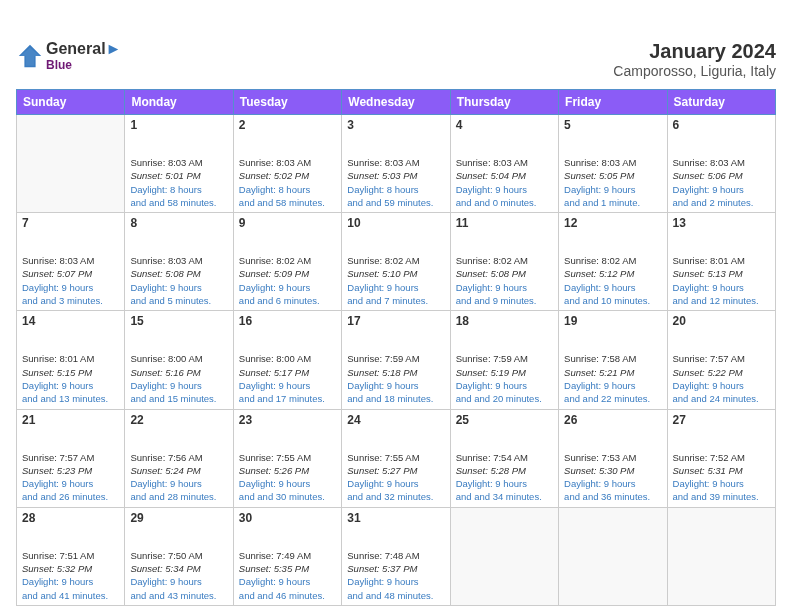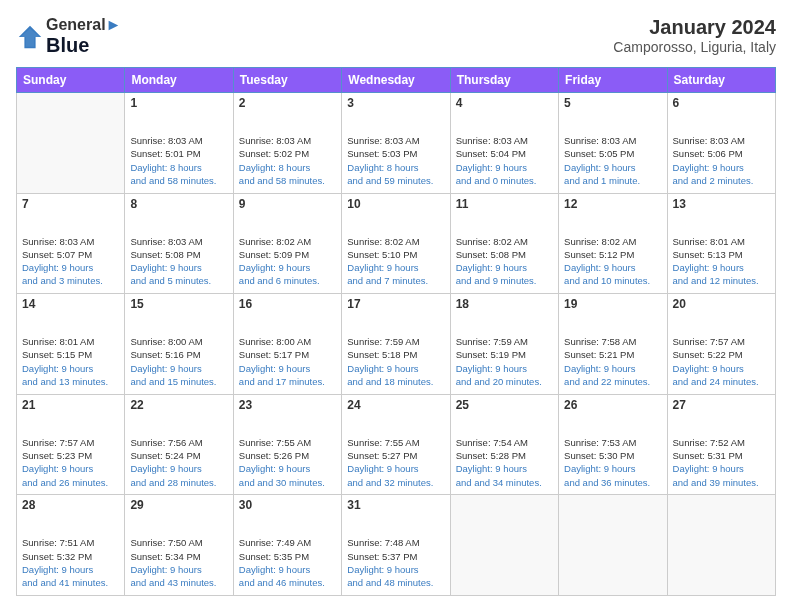--- a/index.html
+++ b/index.html
@@ -16,20 +16,21 @@
       height: 612px;
       padding: 16px;
       display: flex;
       flex-direction: column;
     }
     .header {
       display: flex;
       justify-content: space-between;
       align-items: flex-start;
       margin-bottom: 10px;
+      margin-top: 24px;
     }
     .logo {
       display: flex;
       align-items: center;
     }
     .logo-icon {
       width: 28px;
       height: 28px;
       margin-right: 2px;
     }
@@ -74,36 +75,36 @@
       font-size: 12px;
       color: #333;
       margin-bottom: 2px;
     }
     .day-info {
       font-size: 9.5px;
       color: #333;
       line-height: 1.4;
     }
     .day-info .sunrise { color: #333; margin-top: 24px; }
-    .day-info .sunset { color: #333; }
+    .day-info .sunset { color: #333; font-style: italic; }
     .day-info .daylight { color: #3a7cc1; }
   </style>
 </head>
 <body>
 
 <div class="page">
   <div class="header">
     <div class="logo">
       <svg class="logo-icon" viewBox="0 0 40 40">
         <polygon points="20,4 36,20 28,20 28,36 12,36 12,20 4,20" fill="#3a7cc1"></polygon>
         <polygon points="20,8 34,20 26,20 26,34 14,34 14,20 6,20" fill="#5590cc" opacity="0.5"></polygon>
       </svg>
       <div>
         <div style="font-size:16px;font-weight:bold;color:#333;">General<span style="color:#3a7cc1;">►</span></div>
-        <div style="font-size:20px;font-weight:bold;color:#0f172a;">Blue</div>
+        <div style="font-size:12px;font-weight:bold;color:#701a75;">Blue</div>
       </div>
     </div>
     <div class="title-block">
       <div class="month-title">January 2024</div>
       <div class="location-title">Camporosso, Liguria, Italy</div>
     </div>
   </div>
 
   <table class="calendar" id="calendar-table">
     <thead id="calendar-head">

